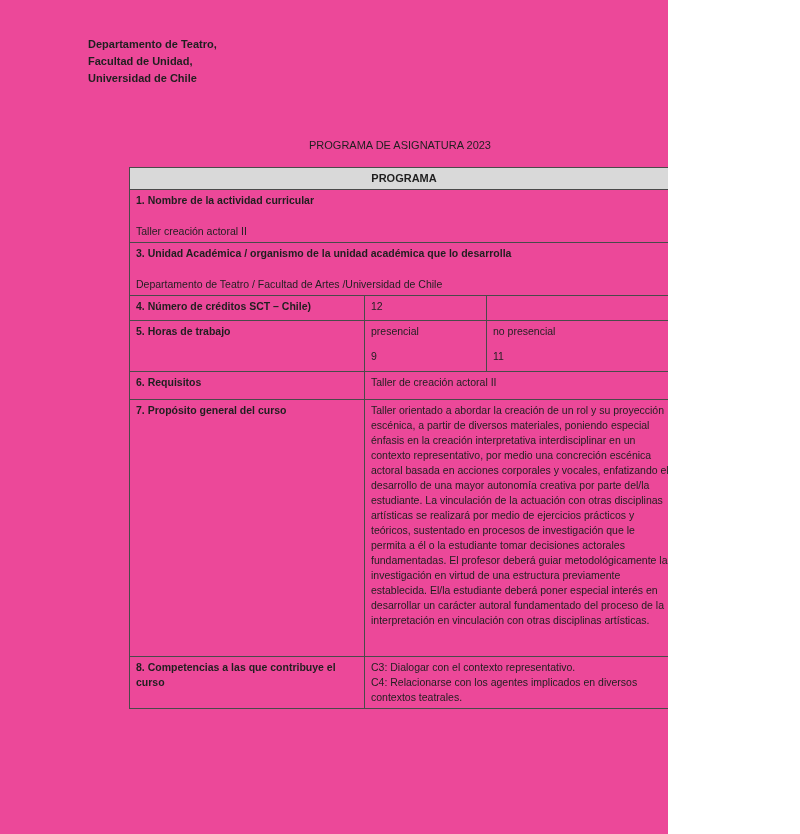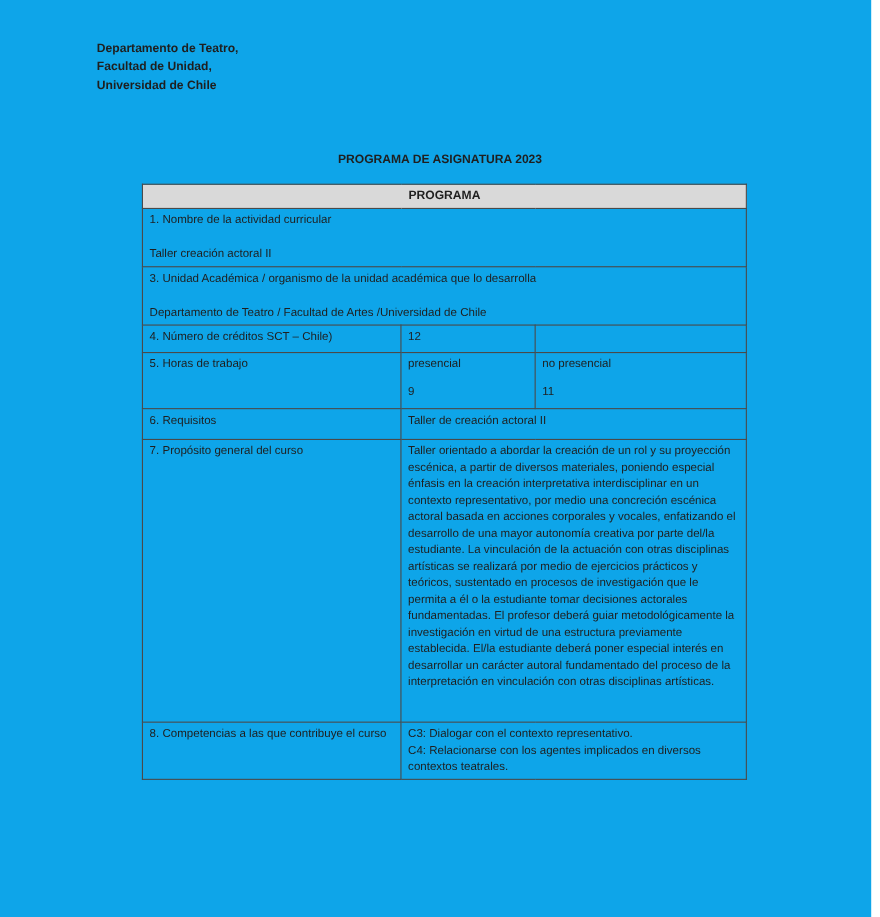--- a/index.html
+++ b/index.html
@@ -9,41 +9,41 @@
   }
   body {
     width: 800px;
     height: 834px;
     font-family: "Liberation Sans", sans-serif;
     color: #1f1f1f;
     position: relative;
   }
   .page {
     position: relative;
-    width: 792px;
+    width: 668px;
     height: 834px;
-    background: #0ea5e9;
+    background: #ec4899;
     overflow: hidden;
   }
   .letterhead {
     position: absolute;
     left: 88px;
     top: 36px;
     font-size: 11px;
     font-weight: bold;
     line-height: 17px;
   }
   .doc-title {
     position: absolute;
     left: 0;
     top: 139px;
     width: 800px;
     text-align: center;
     font-size: 11px;
-    font-weight: bold;
+    font-weight: normal;
   }
   table.program {
     position: absolute;
     left: 129px;
     top: 167px;
     width: 549px;
     border-collapse: collapse;
     table-layout: fixed;
     font-size: 10.5px;
   }
@@ -53,21 +53,21 @@
     vertical-align: top;
     line-height: 15px;
   }
   td.thead {
     background: #d9d9d9;
     text-align: center;
     font-weight: bold;
     font-size: 11px;
     padding: 2px 6px;
   }
-  .lbl { font-weight: normal; }
+  .lbl { font-weight: bold; }
   .val { margin-top: 16px; }
   .center { text-align: left; }
   .num-gap { margin-top: 10px; }
   .para { line-height: 17px; }
   tr.r-section td { height: 40px; }
   tr.r-credits td { height: 18px; }
   tr.r-hours td { height: 44px; }
   tr.r-req td { height: 21px; }
   tr.r-purpose td { height: 250px; }
   tr.r-comp td { height: 40px; }

